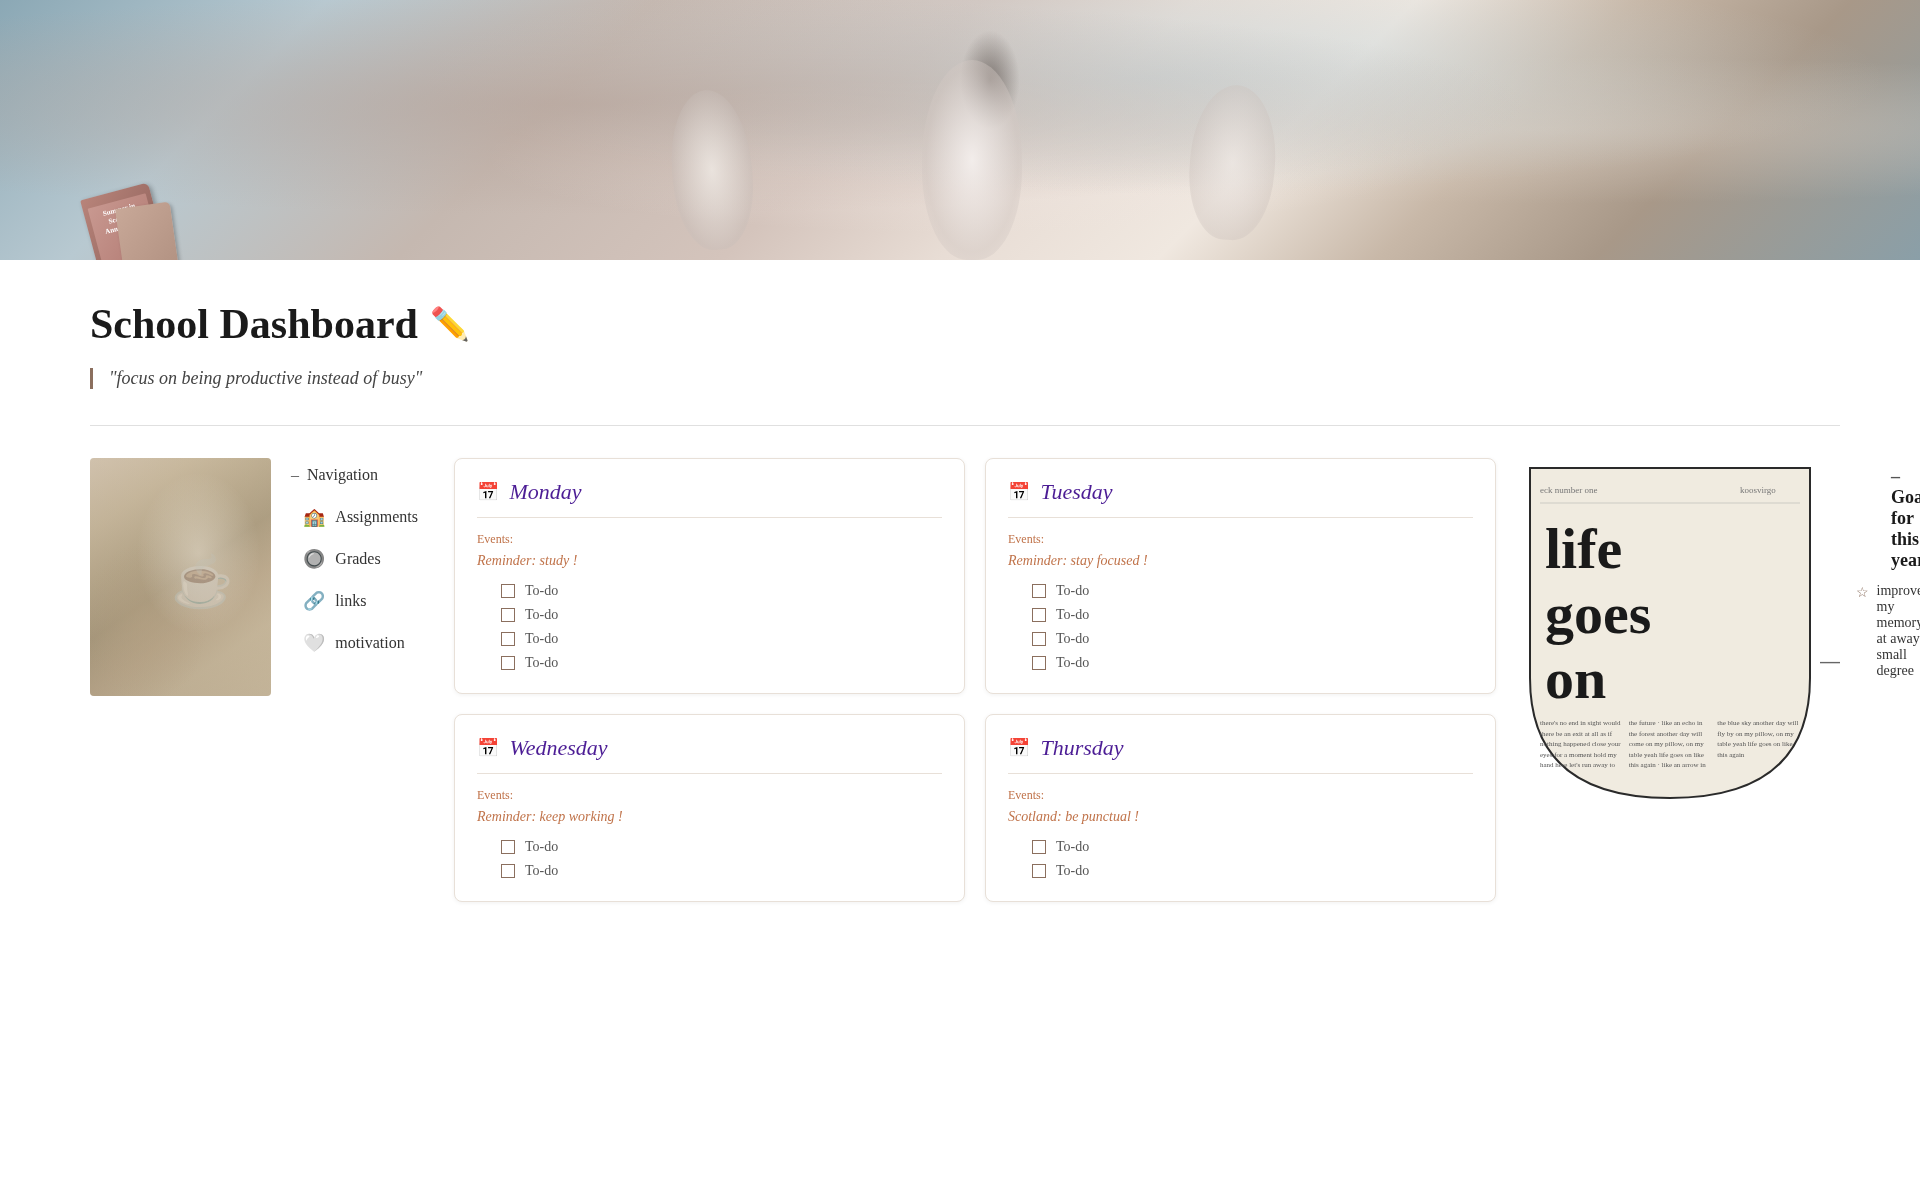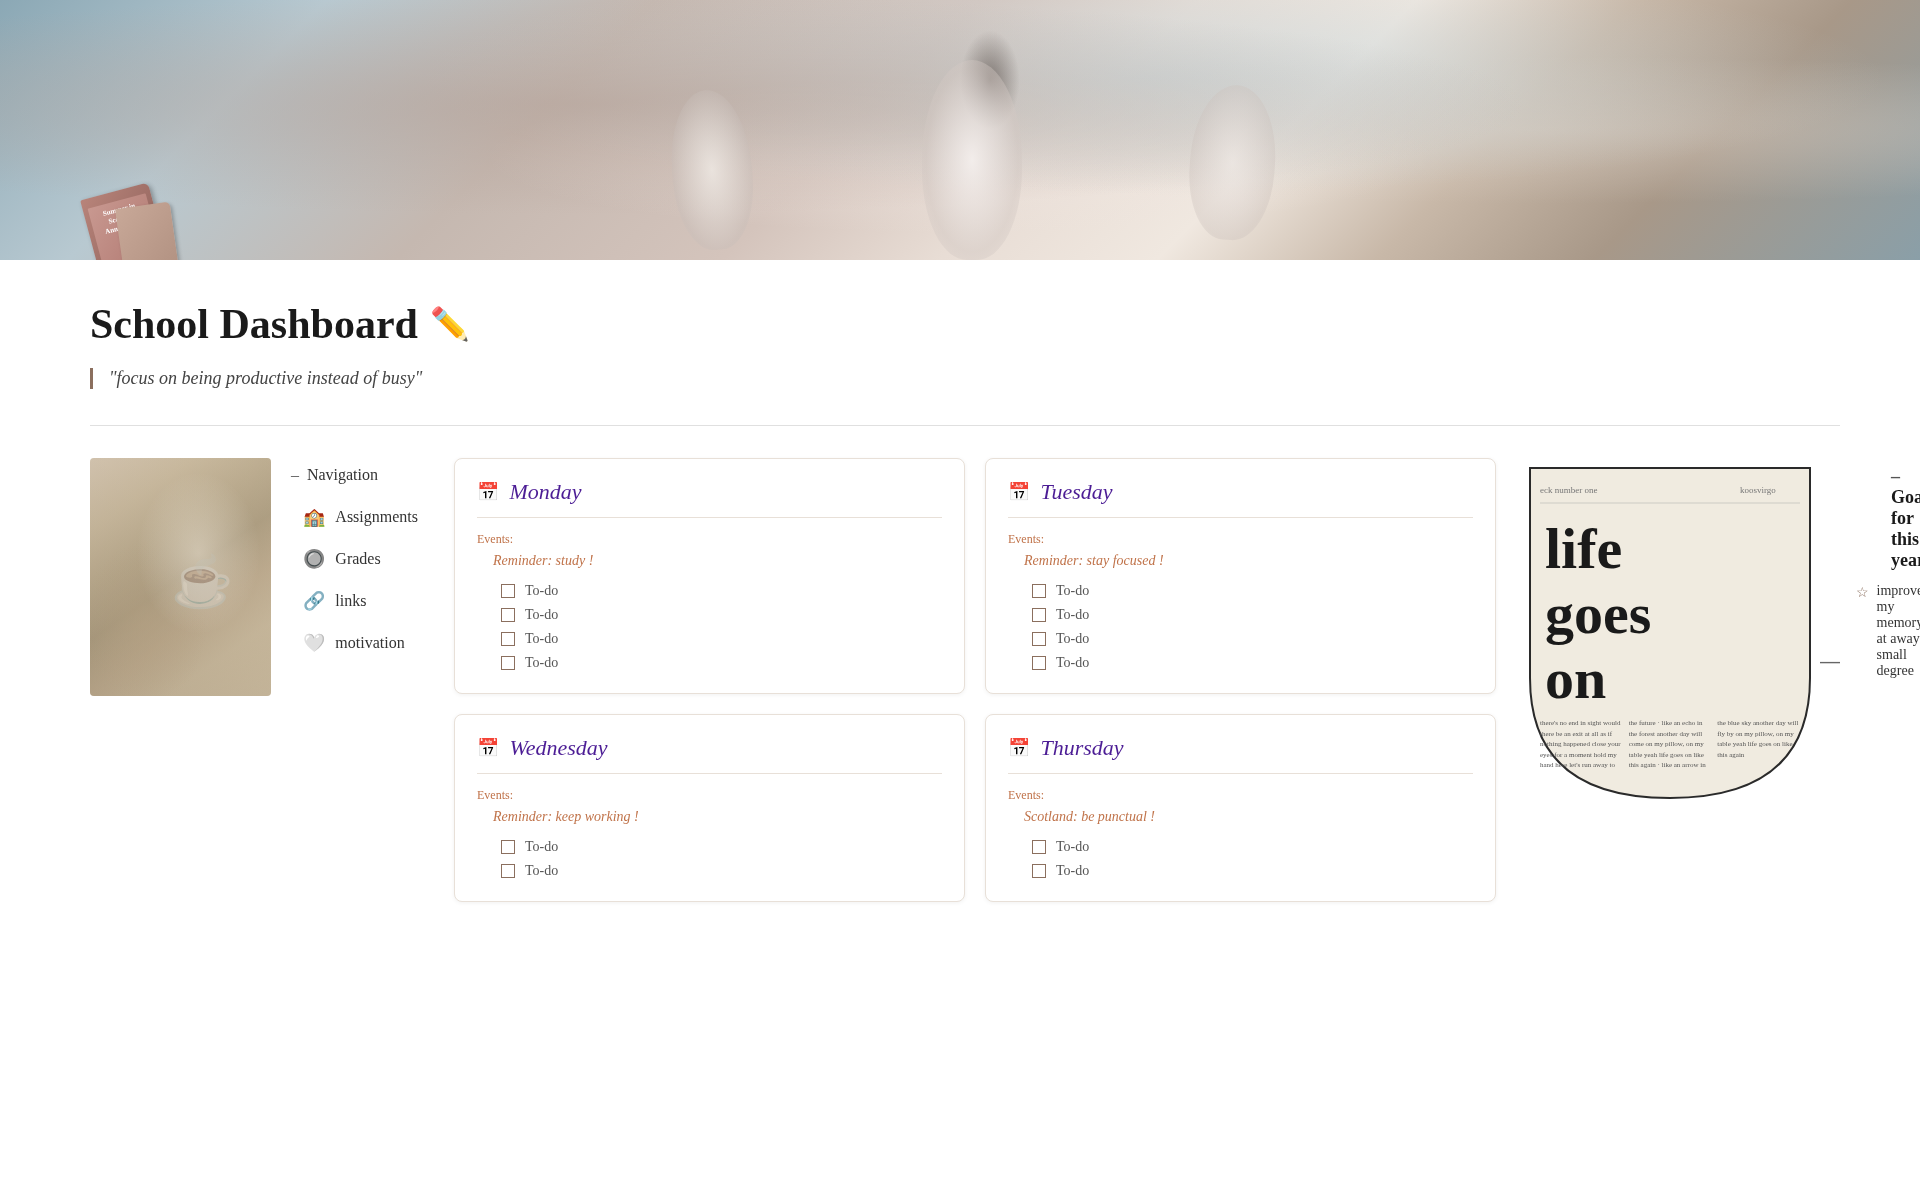--- a/index.html
+++ b/index.html
@@ -275,21 +275,20 @@
       color: #c0734a;
       margin-bottom: 6px;
       font-family: Georgia, serif;
     }
     .reminder-text {
       font-size: 14px;
       color: #c0734a;
       font-style: italic;
       margin-bottom: 14px;
       font-family: Georgia, serif;
-      margin-left: 16px;
     }
     .todo-list {
       list-style: none;
       display: flex;
       flex-direction: column;
       gap: 8px;
     }
     .todo-item {
       display: flex;
       align-items: center;

